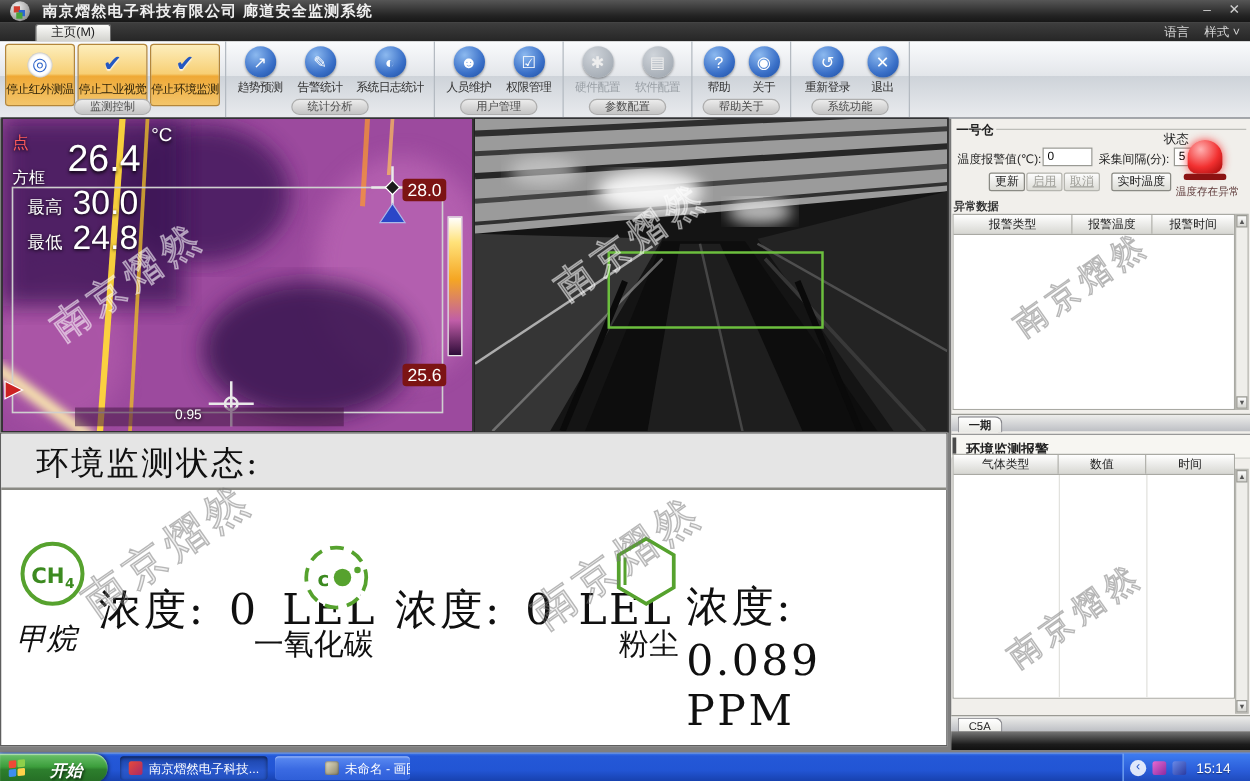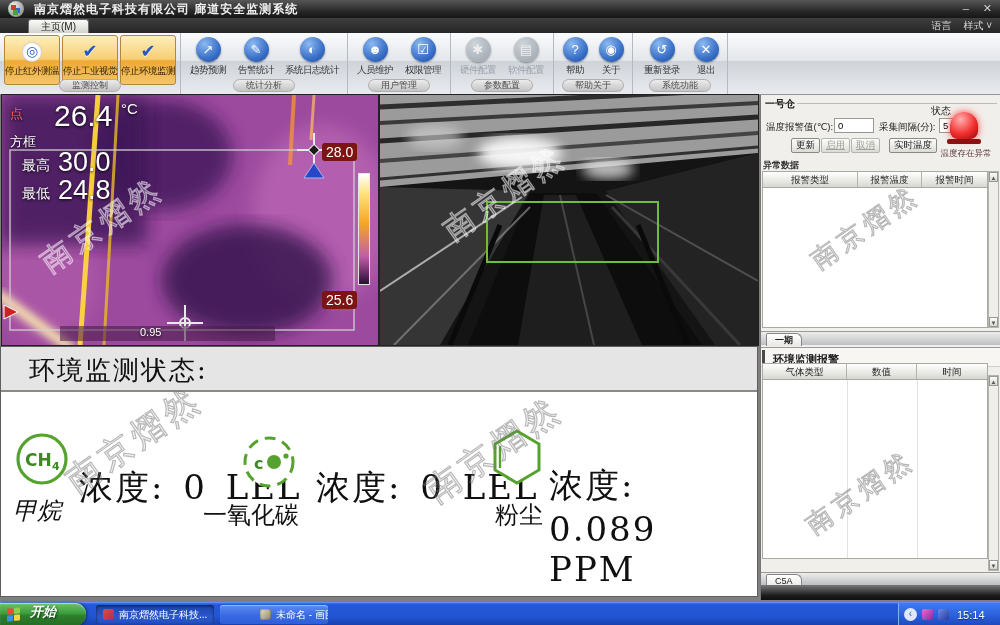--- a/index.html
+++ b/index.html
@@ -134,21 +134,21 @@
   .gasread { position:absolute; font-size:34px; color:#101010; letter-spacing:2px; word-spacing:6px; }
   .gicon { position:absolute; }
 
   
   .taskbar { position:absolute; left:0; top:602px; width:1000px; height:23px;
     background:linear-gradient(#3a74e8,#2458d8 8%,#2255d4 60%,#1741ae); border-top:1px solid #5c8ef5; }
   .startbtn { position:absolute; left:0; top:0; height:23px; width:86px; border-radius:0 11px 11px 0;
     background:linear-gradient(#6cc26c,#3c9e3c 45%,#2d7f2d 55%,#256d25);
     box-shadow:1px 0 3px rgba(0,0,0,.5), inset 0 1px 1px rgba(255,255,255,.5);
     color:#fff; font-style:italic; font-weight:bold; font-size:13px; cursor:pointer;
-    display:flex; align-items:flex-start; padding-left:30px; text-shadow:1px 1px 2px rgba(0,0,0,.6); }
+    display:flex; align-items:flex-end; padding-left:40px; text-shadow:1px 1px 2px rgba(0,0,0,.6); }
   .flag { position:absolute; left:7px; top:5px; width:13px; height:13px; transform:skewY(-6deg); }
   .flag i { position:absolute; width:6px; height:6px; border-radius:1px; }
   .flag .f1 { left:0; top:0; background:#ef4a36; } .flag .f2 { left:7px; top:0; background:#8ed04a; }
   .flag .f3 { left:0; top:7px; background:#3e8ef0; } .flag .f4 { left:7px; top:7px; background:#ffd24a; }
   .taskbtn { position:absolute; top:2px; height:19px; border-radius:3px; color:#fff; font-size:10px;
     display:flex; align-items:center; gap:5px; padding:0 7px; cursor:pointer; white-space:nowrap; overflow:hidden; }
   .taskbtn.active { background:linear-gradient(#1b43a8,#2a58cc 60%,#2250bf);
     box-shadow:inset 0 1px 3px rgba(0,0,0,.6); }
   .taskbtn.idle { background:linear-gradient(#5b8bf2,#3a6ae2 55%,#2f5fd8);
     box-shadow:inset 0 1px 1px rgba(255,255,255,.4); }
@@ -307,21 +307,21 @@
       <line x1="295" y1="55" x2="329" y2="55" stroke="#e9e9e9" stroke-width="2"></line>
       <rect x="308" y="51" width="8" height="8" fill="#1c1c1c" stroke="#fff" transform="rotate(45 312 55)"></rect>
       <path d="M312,68 L302,83 L322,83 Z" fill="#2a46c8" stroke="#aab8e8" stroke-width="1"></path>
       <line x1="183" y1="210" x2="183" y2="246" stroke="#e9e9e9" stroke-width="2"></line>
       <line x1="165" y1="228" x2="201" y2="228" stroke="#e9e9e9" stroke-width="2"></line>
       <circle cx="183" cy="228" r="5" fill="none" stroke="#e9e9e9" stroke-width="2"></circle>
       <path d="M2,210 L16,217 L2,224 Z" fill="#cc2222" stroke="#fff" stroke-width="1"></path>
       <rect x="58" y="231" width="215" height="15" fill="#451a45" opacity=".55"></rect>
     </svg>
     <div class="ovl" style="left:8px; top:10px; font-size:13px; color:#ff5b5b;">点</div>
-    <div class="ovl" style="left:52px; top:4px; font-size:30px;">26.4</div>
+    <div class="ovl" style="left:52px; top:16px; font-size:30px;">26.4</div>
     <div class="ovl" style="left:119px; top:5px; font-size:15px;">°C</div>
     <div class="ovl" style="left:8px; top:38px; font-size:13px;">方框</div>
     <div class="ovl" style="left:20px; top:62px; font-size:14px;">最高</div>
     <div class="ovl" style="left:56px; top:52px; font-size:27px;">30.0</div>
     <div class="ovl" style="left:20px; top:90px; font-size:14px;">最低</div>
     <div class="ovl" style="left:56px; top:80px; font-size:27px;">24.8</div>
     <div class="scalebar"></div>
     <div class="chip" style="left:320px; top:48px;">28.0</div>
     <div class="chip" style="left:320px; top:196px;">25.6</div>
     <div class="ovl" style="left:138px; top:231px; font-size:11px;">0.95</div>

